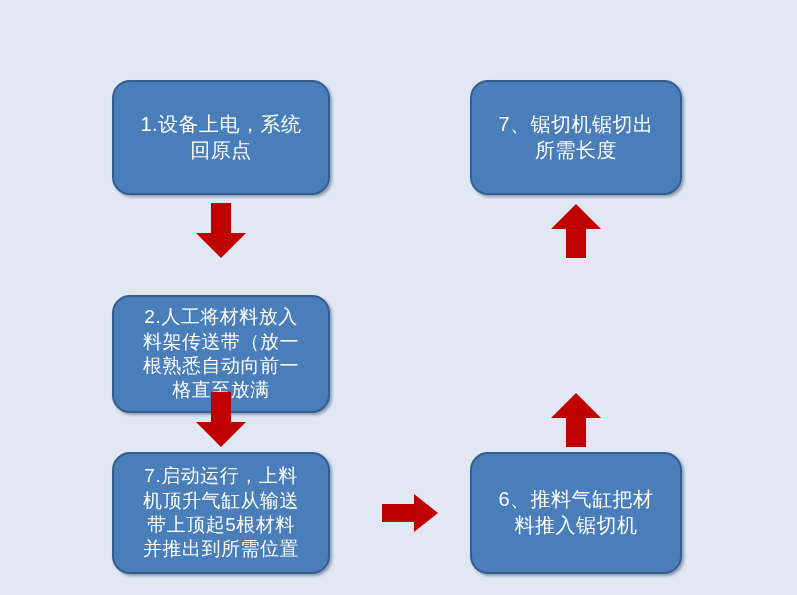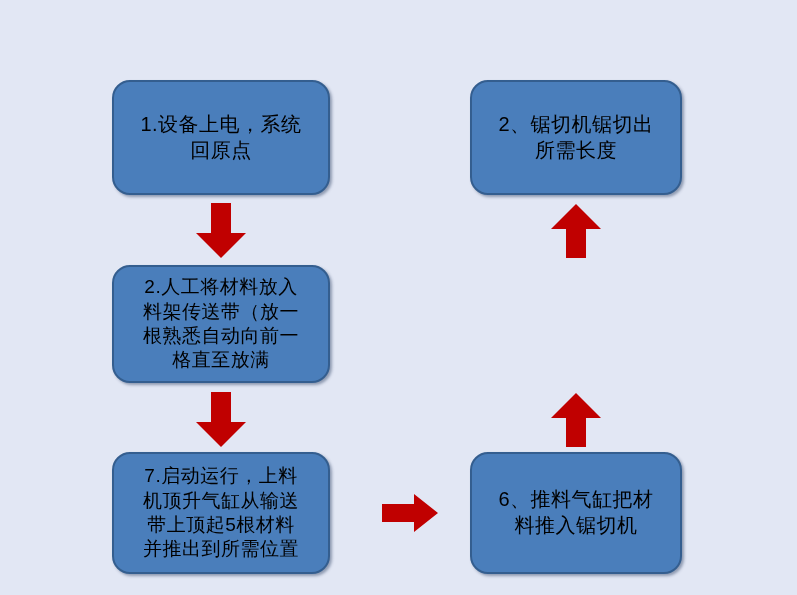--- a/index.html
+++ b/index.html
@@ -19,21 +19,21 @@
     height: 595px;
   }
 
   
   .node {
     position: absolute;
     box-sizing: border-box;
     background: #4a7ebb;
     border: 2px solid #345e8f;
     border-radius: 18px;
-    color: #000000;
+    color: #ffffff;
     display: flex;
     align-items: center;
     justify-content: flex-start;
     text-align: center;
     padding: 16px 12px;
     line-height: 1.28;
     font-size: 20px;
     letter-spacing: 0.5px;
     box-shadow: 2px 2px 3px rgba(40, 60, 95, 0.45);
     -webkit-font-smoothing: antialiased;
@@ -45,21 +45,21 @@
   }
 
   
   .col-left  { left: 112px; width: 218px; }
   .col-right { left: 470px; width: 212px; }
 
   .row-1 { top: 80px;  height: 115px; }
   .row-2 { top: 265px; height: 118px; }
   .row-3 { top: 452px; height: 122px; }
 
-  .node-2 { font-size: 19px; }
+  .node-2 { font-size: 19px; margin-top: 30px; }
   .node-3 { font-size: 19px; }
 
   
   .arrow {
     position: absolute;
   }
   .arrow svg {
     display: block;
     overflow: visible;
   }
@@ -118,17 +118,17 @@
   </div>
 
 
   <div class="arrow arrow-up-2" style="left:548px; top:203px; width:56px; height:56px;">
     <svg width="56" height="56" viewBox="0 0 56 56">
       <polygon points="28,1 53,26 38,26 38,55 18,55 18,26 3,26" fill="#c00000"></polygon>
     </svg>
   </div>
 
   <div class="node col-right row-1 node-6">
-    <span class="node-text">2、锯切机锯切出
+    <span class="node-text">7、锯切机锯切出
 所需长度</span>
   </div>
 
 </div>
 
 </body></html>

